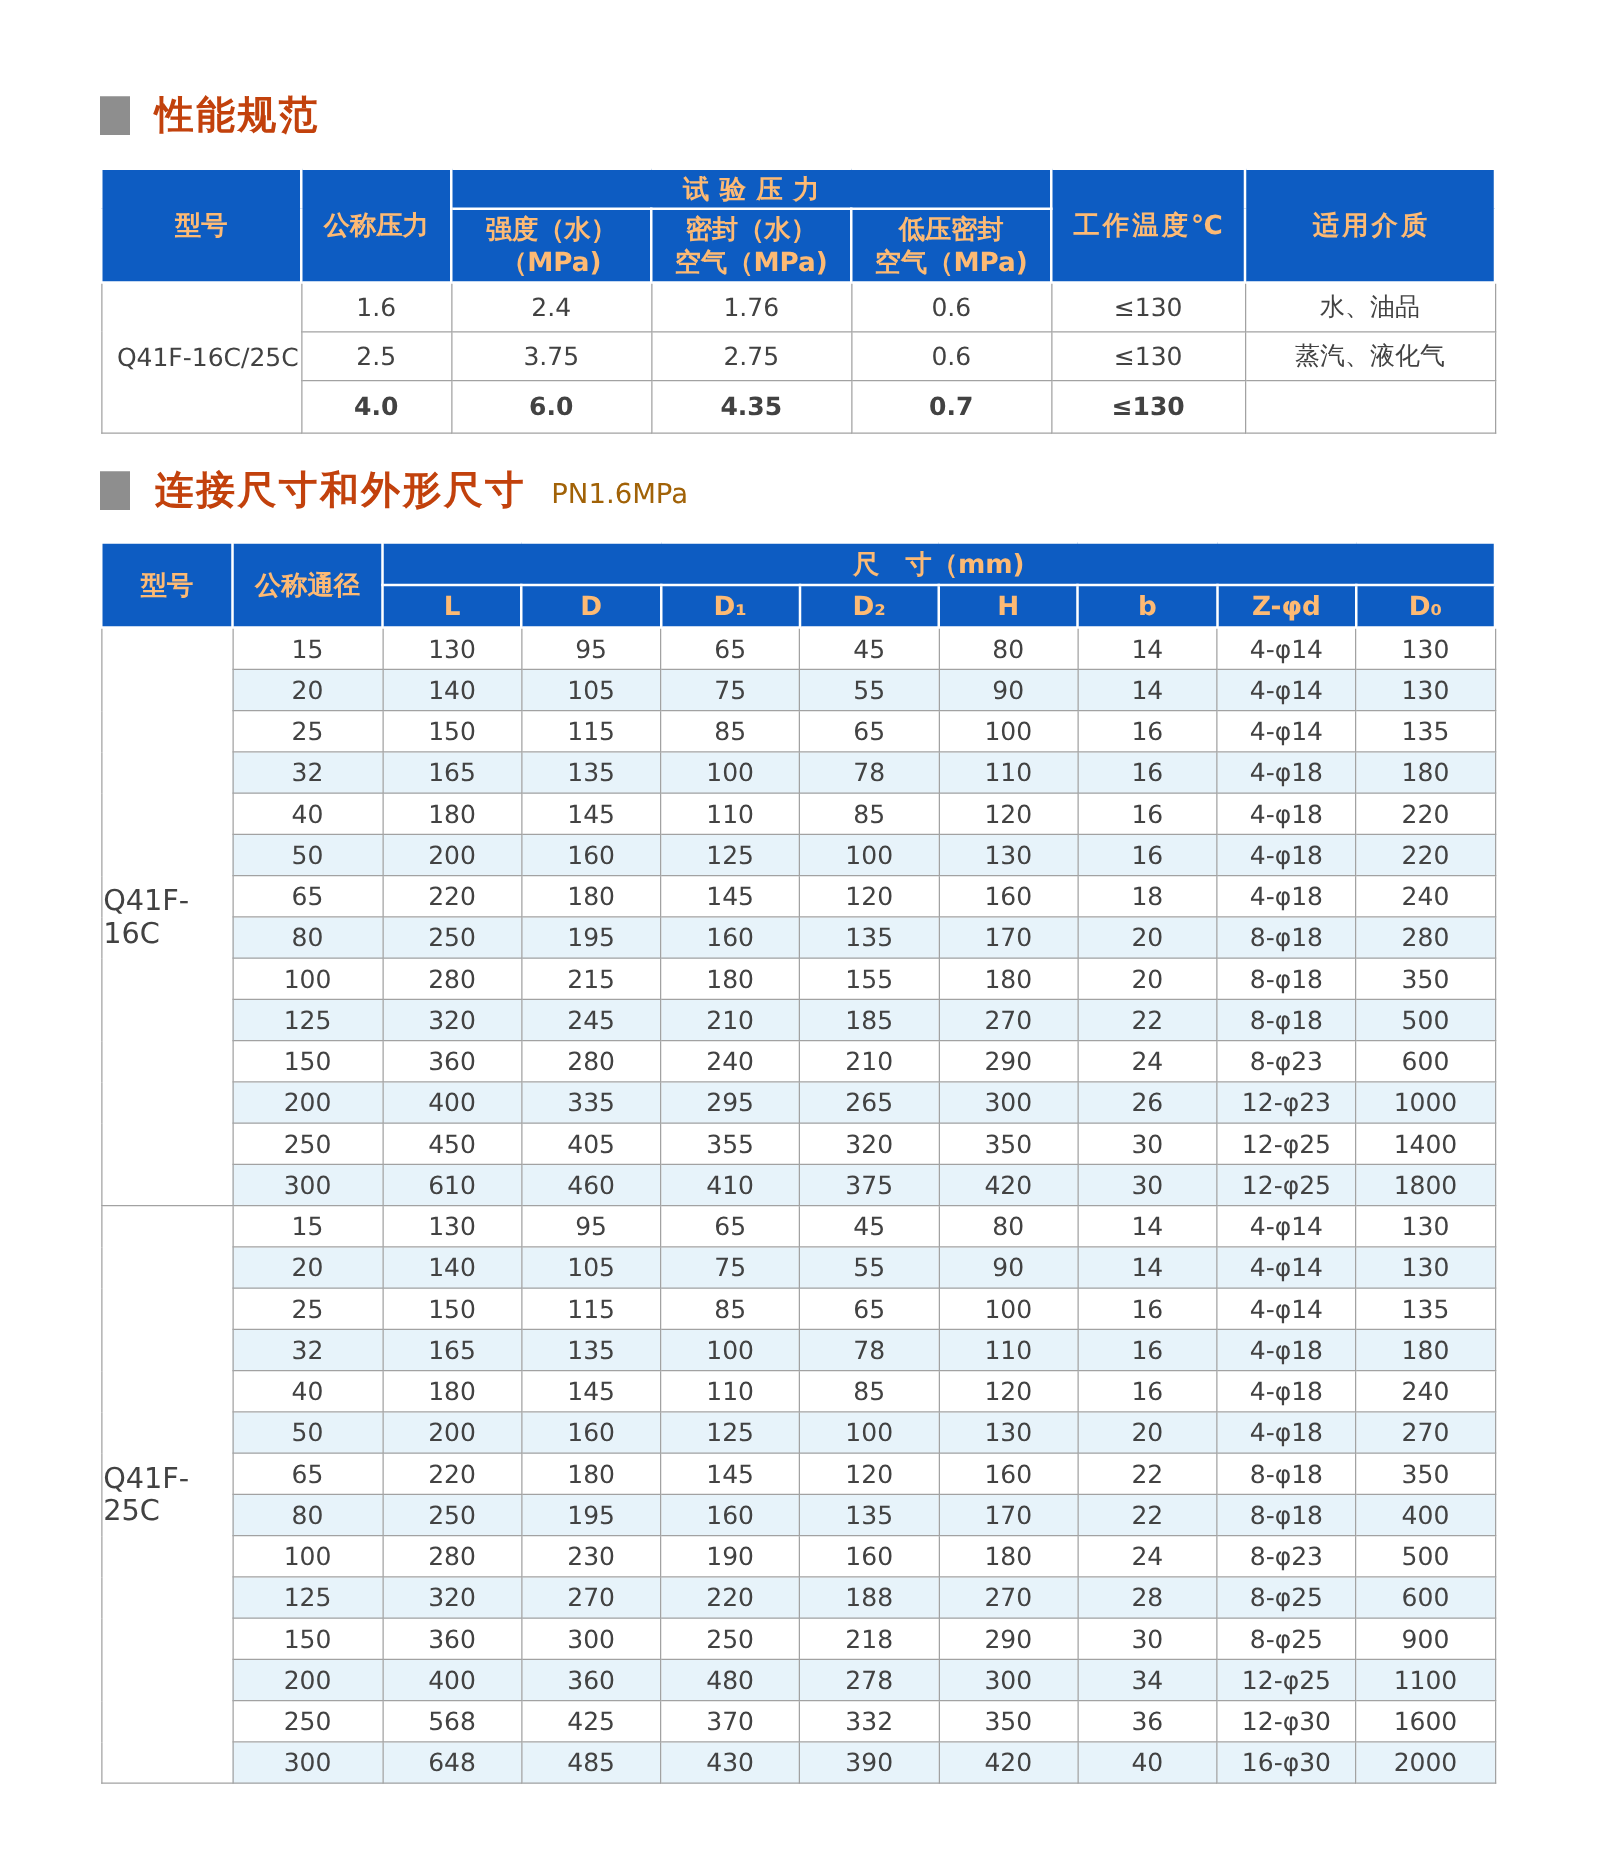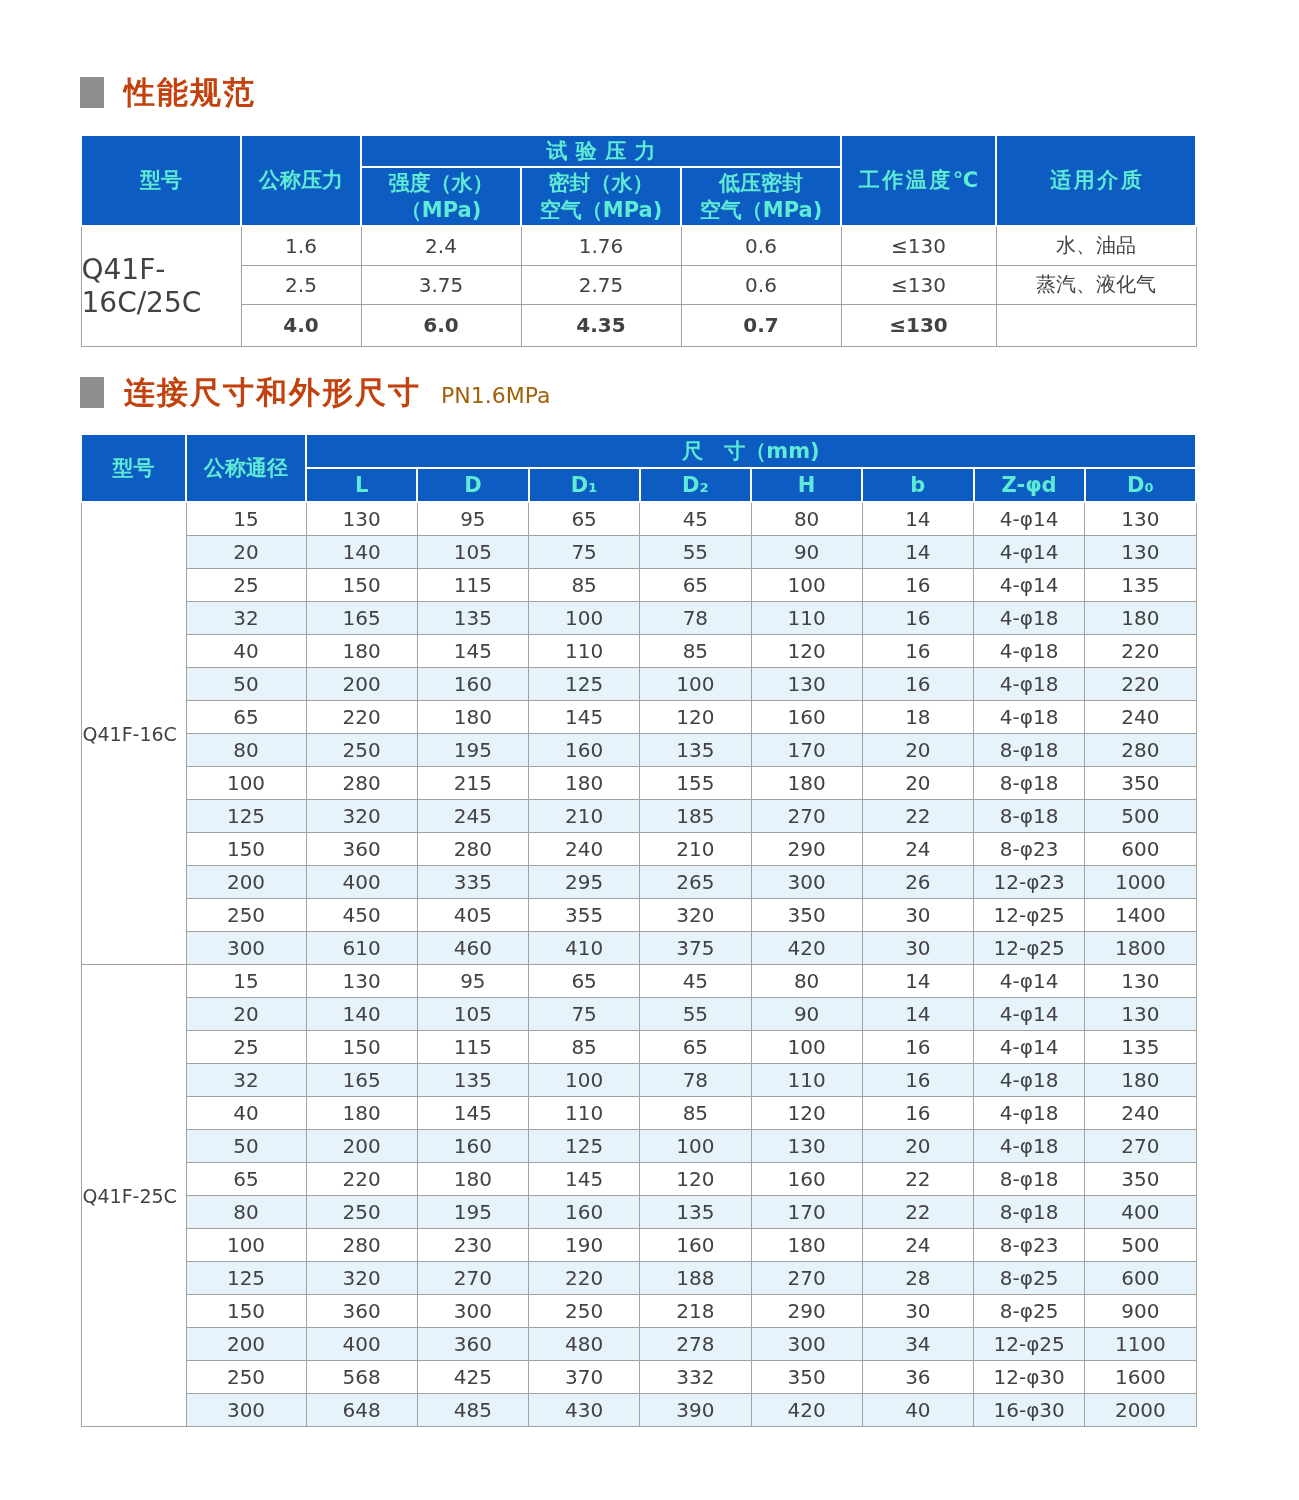--- a/index.html
+++ b/index.html
@@ -40,21 +40,21 @@
   table{
     border-collapse:collapse;
     table-layout:fixed;
     width:1117px;
     background:#ffffff;
   }
   #perf-table{position:absolute;left:80px;top:134px;}
   #dim-table{position:absolute;left:80px;top:433px;}
   th{
     background:var(--blue,#0d5cc2);
-    color:#5eead4;
+    color:#fdba74;
     font-weight:bold;
     border:2px solid #ffffff;
     font-size:21px;
     white-space:pre-line;
     padding:2px 0;
     line-height:1.25;
   }
   td{
     border:1px solid #a2a2a2;
     text-align:center;
@@ -64,25 +64,25 @@
     padding:0;
   }
   #perf-table thead tr.band-row{height:32px;}
   #perf-table thead tr.sub-row{height:42px;}
   #perf-table tbody td{height:38px;margin-left:44px;}
   #perf-table tbody tr:last-child td{height:41px;font-weight:bold;}
   #dim-table thead tr{height:34px;}
   #dim-table tbody td{height:32px;}
   .model-cell{
     text-align:left;
-    padding-left:0;
-    font-size:28px;
+    padding-left:12px;
+    font-size:20px;
     background:#ffffff;
   }
-  #dim-table .model-cell{font-size:19px;padding-left:1px;}
+  #dim-table .model-cell{font-size:23px;padding-left:1px;}
   #dim-table tbody tr:nth-child(even) td{background:var(--stripe,#e7f3fa);}
   #dim-table tbody tr:nth-child(even) td.model-cell{background:#ffffff;}
   .spaced{letter-spacing:0.40em;text-indent:0.40em;}
   .spaced-sm{letter-spacing:0.12em;text-indent:0.12em;}
 </style>
 </head>
 <body>
 
 <div class="page">
 

